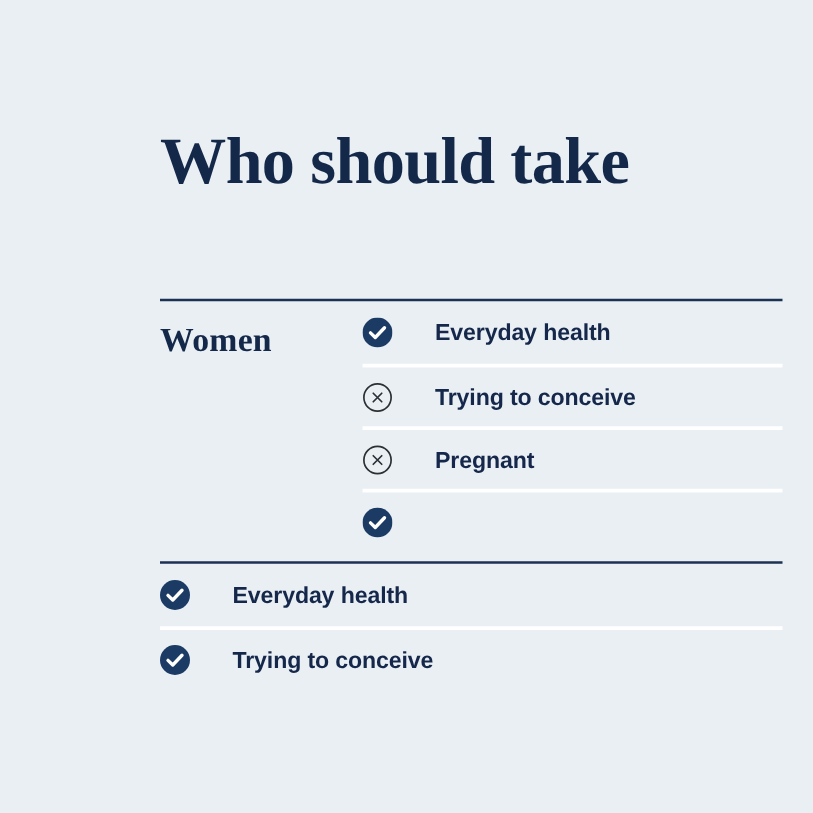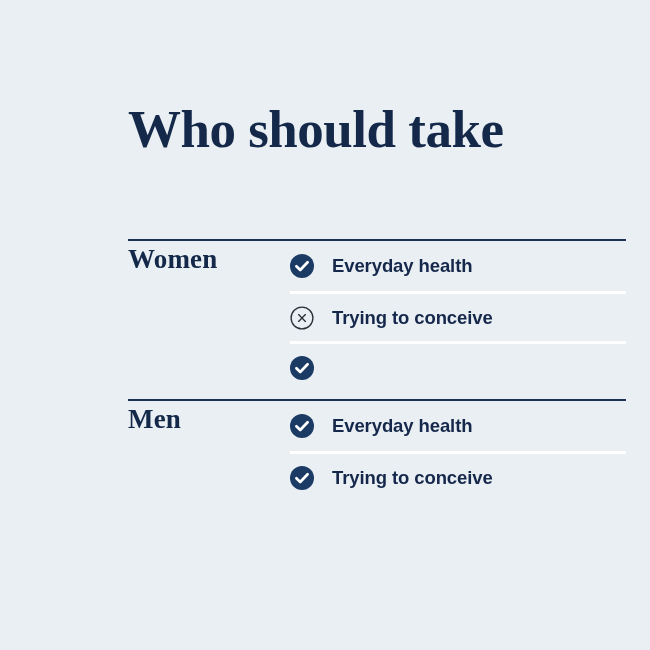--- a/index.html
+++ b/index.html
@@ -60,34 +60,35 @@
   }
 
   .section-label {
     width: 162px;
     flex: 0 0 162px;
     color: #14284a;
     font-family: "Liberation Serif", "DejaVu Serif", serif;
     font-weight: 700;
     font-size: 27px;
     line-height: 31px;
-    padding-top: 3px;
+    padding-top: 16px;
     letter-spacing: 0.2px;
   }
 
   .rows {
     flex: 1 1 auto;
     min-width: 0;
   }
 
   .row {
     display: flex;
     align-items: center;
     height: 50px;
     box-sizing: border-box;
+    gap: 16px;
   }
   .row + .row {
     border-top: 3px solid #ffffff;
   }
 
   .row-icon {
     flex: 0 0 24px;
     width: 24px;
     height: 24px;
     margin-right: 18px;
@@ -130,31 +131,37 @@
             </div>
             <div class="row">
               <svg class="row-icon" viewBox="0 0 24 24">
                 <circle cx="12" cy="12" r="10.9" fill="none" stroke="#2b2f36" stroke-width="1.35"></circle>
                 <path d="M8.6 8.6 L15.4 15.4 M15.4 8.6 L8.6 15.4" fill="none" stroke="#2b2f36" stroke-width="1.35" stroke-linecap="round"></path>
               </svg>
               <span class="row-label">Trying to conceive</span>
             </div>
             <div class="row">
               <svg class="row-icon" viewBox="0 0 24 24">
+                <circle cx="12" cy="12" r="10.9" fill="none" stroke="#2b2f36" stroke-width="1.35"></circle>
+                <path d="M8.6 8.6 L15.4 15.4 M15.4 8.6 L8.6 15.4" fill="none" stroke="#2b2f36" stroke-width="1.35" stroke-linecap="round"></path>
+              </svg>
+              <span class="row-label">Pregnant</span>
+            </div>
+            <div class="row">
+              <svg class="row-icon" viewBox="0 0 24 24">
                 <circle cx="12" cy="12" r="12" fill="#1b3a64"></circle>
                 <path d="M6.4 12.3 L10.2 16.0 L17.6 8.2" fill="none" stroke="#ffffff" stroke-width="2.7" stroke-linecap="round" stroke-linejoin="round"></path>
               </svg>
             </div>
             <div class="spacer-bottom"></div>
           </div>
         </div>
       </div>
       <div class="section">
         <div class="section-inner">
-          <div class="section-label">Men</div>
           <div class="rows">
             <div class="row">
               <svg class="row-icon" viewBox="0 0 24 24">
                 <circle cx="12" cy="12" r="12" fill="#1b3a64"></circle>
                 <path d="M6.4 12.3 L10.2 16.0 L17.6 8.2" fill="none" stroke="#ffffff" stroke-width="2.7" stroke-linecap="round" stroke-linejoin="round"></path>
               </svg>
               <span class="row-label">Everyday health</span>
             </div>
             <div class="row">
               <svg class="row-icon" viewBox="0 0 24 24">

